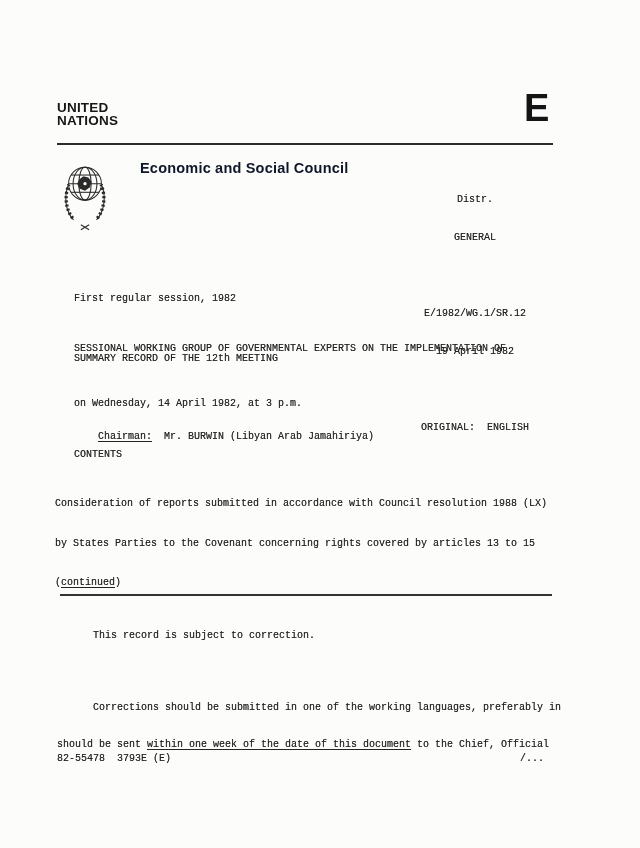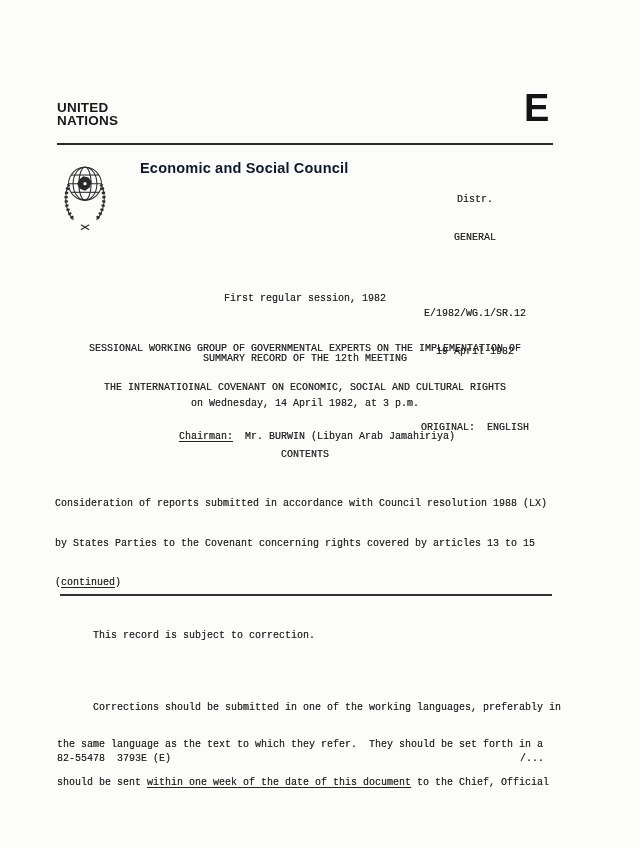--- a/index.html
+++ b/index.html
@@ -34,21 +34,21 @@
   .rule1 { left: 57px; top: 143px; width: 496px; height: 2px; background: #2b2b2b; }
   .rule2 { left: 60px; top: 594px; width: 492px; height: 2px; background: #333; }
   .emblem { left: 60px; top: 159px; }
   .council {
     left: 140px; top: 160px;
     font-weight: 700; font-size: 14.5px; letter-spacing: 0.2px; color: #0f172a;
   }
   .distr { left: 421px; top: 168px; text-align: center; }
   .distr .gap { height: 12px; }
   .distr div { line-height: 12px; }
-  .centerline { left: 57px; width: 496px; text-align: center; }
+  .centerline { left: 74px; width: 496px; text-align: left; }
   .u { text-decoration: underline; text-underline-offset: 2px; }
   .notice { line-height: 12.5px; }
   .notice div { line-height: 12.5px; }
   .indent { padding-left: 36px; }
   .contents-para div { line-height: 13.5px; }
 </style>
 </head>
 <body>
 
 <div class="page">
@@ -96,21 +96,20 @@
     <div>E/1982/WG.1/SR.12</div>
     <div>19 April 1982</div>
     <div class="gap"></div>
     <div>ORIGINAL:  ENGLISH</div>
   </div>
 
   <div class="abs centerline mono" style="top:292px">First regular session, 1982</div>
 
   <div class="abs centerline mono" style="top:316px">
     <div>SESSIONAL WORKING GROUP OF GOVERNMENTAL EXPERTS ON THE IMPLEMENTATION OF</div>
-    <div>THE INTERNATIOINAL COVENANT ON ECONOMIC, SOCIAL AND CULTURAL RIGHTS</div>
   </div>
 
   <div class="abs centerline mono" style="top:352px">SUMMARY RECORD OF THE 12th MEETING</div>
 
   <div class="abs centerline mono" style="top:371px">
     <div>on Wednesday, 14 April 1982, at 3 p.m.</div>
   </div>
 
   <div class="abs centerline mono" style="top:417px">
     <span class="u">Chairman:</span><span>  Mr. BURWIN (Libyan Arab Jamahiriya)</span>
@@ -123,21 +122,20 @@
     <div>by States Parties to the Covenant concerning rights covered by articles 13 to 15</div>
     <div><span>(</span><span class="u">continued</span><span>)</span></div>
   </div>
 
   <div class="abs rule2"></div>
 
   <div class="abs mono notice" style="left:57px; top:605px">
     <div class="indent">This record is subject to correction.</div>
     <div style="height:9px"></div>
     <div class="indent">Corrections should be submitted in one of the working languages, preferably in</div>
-    <div>the same language as the text to which they refer.  They should be set forth in a</div>
     <div><span>should be sent </span><span class="u">within one week of the date of this document</span><span> to the Chief, Official</span></div>
     
     
     
     
     
     
   </div>
 
   <div class="abs mono" style="left:57px; top:752px">82-55478  3793E (E)</div>

